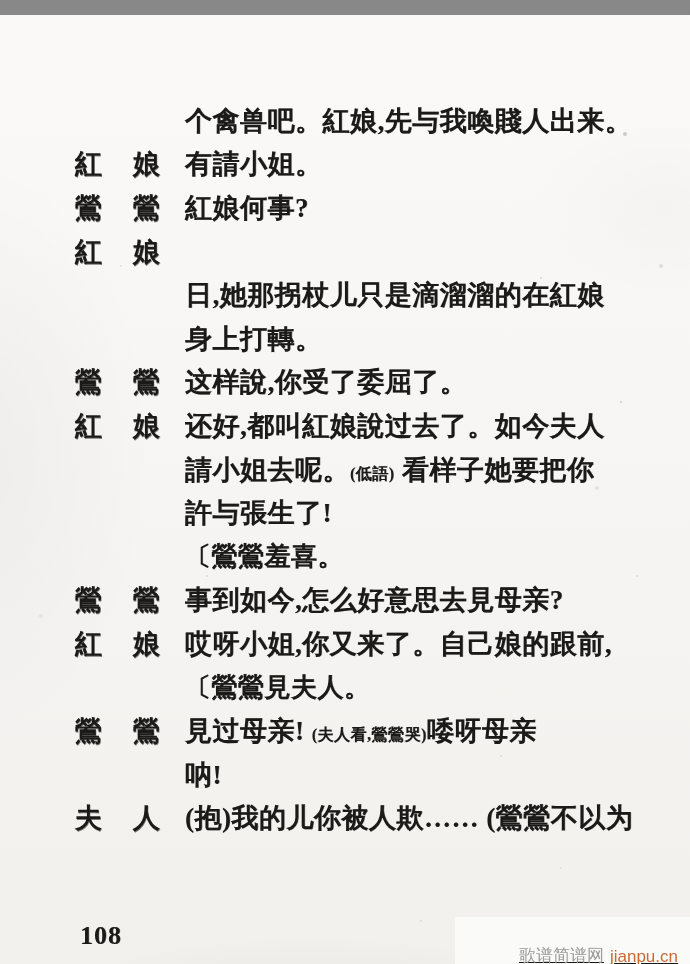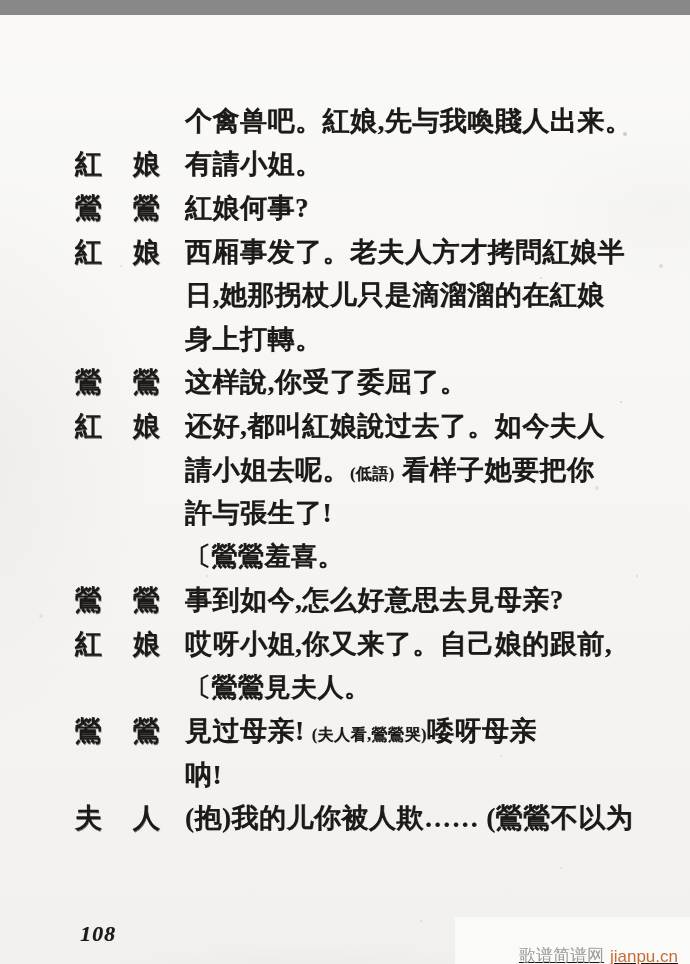--- a/index.html
+++ b/index.html
@@ -32,21 +32,21 @@
     text-shadow:0.5px 0.5px 0 rgba(25,22,20,0.55);
   }
   .text{
     font-size:27px;font-weight:600;letter-spacing:0.5px;
     text-shadow:0.4px 0.4px 0 rgba(25,22,20,0.5);
   }
   .stage .text{font-size:26px;}
   .text .small{font-size:16px;}
   .pagenum{
     position:absolute;left:80px;top:906px;
-    font-size:22px;font-style:italic;font-weight:600;
+    font-size:26px;font-weight:600;
     letter-spacing:1px;
     text-shadow:0.4px 0.4px 0 rgba(25,22,20,0.5);
   }
   .wm-band{
     position:absolute;left:455px;top:902px;width:235px;height:58px;
     background:rgba(252,252,250,0.85);
     display:flex;align-items:flex-end;justify-content:flex-end;
     gap:6px;box-sizing:border-box;padding:0 12px 8px 0;
     font-family:"Liberation Sans","DejaVu Sans",sans-serif;
     font-size:17px;
@@ -95,21 +95,20 @@
           <span>鶯</span>
           <span>鶯</span>
         </div>
     <div class="text"><span>紅娘何事?</span></div>
   </div>
       <div class="row dialogue">
     <div class="speaker">
           <span>紅</span>
           <span>娘</span>
         </div>
-    <div class="text"><span>西厢事发了。老夫人方才拷問紅娘半</span></div>
   </div>
       <div class="row continuation">
     <div class="speaker"></div>
     <div class="text"><span>日,她那拐杖儿只是滴溜溜的在紅娘</span></div>
   </div>
       <div class="row continuation">
     <div class="speaker"></div>
     <div class="text"><span>身上打轉。</span></div>
   </div>
       <div class="row dialogue">

